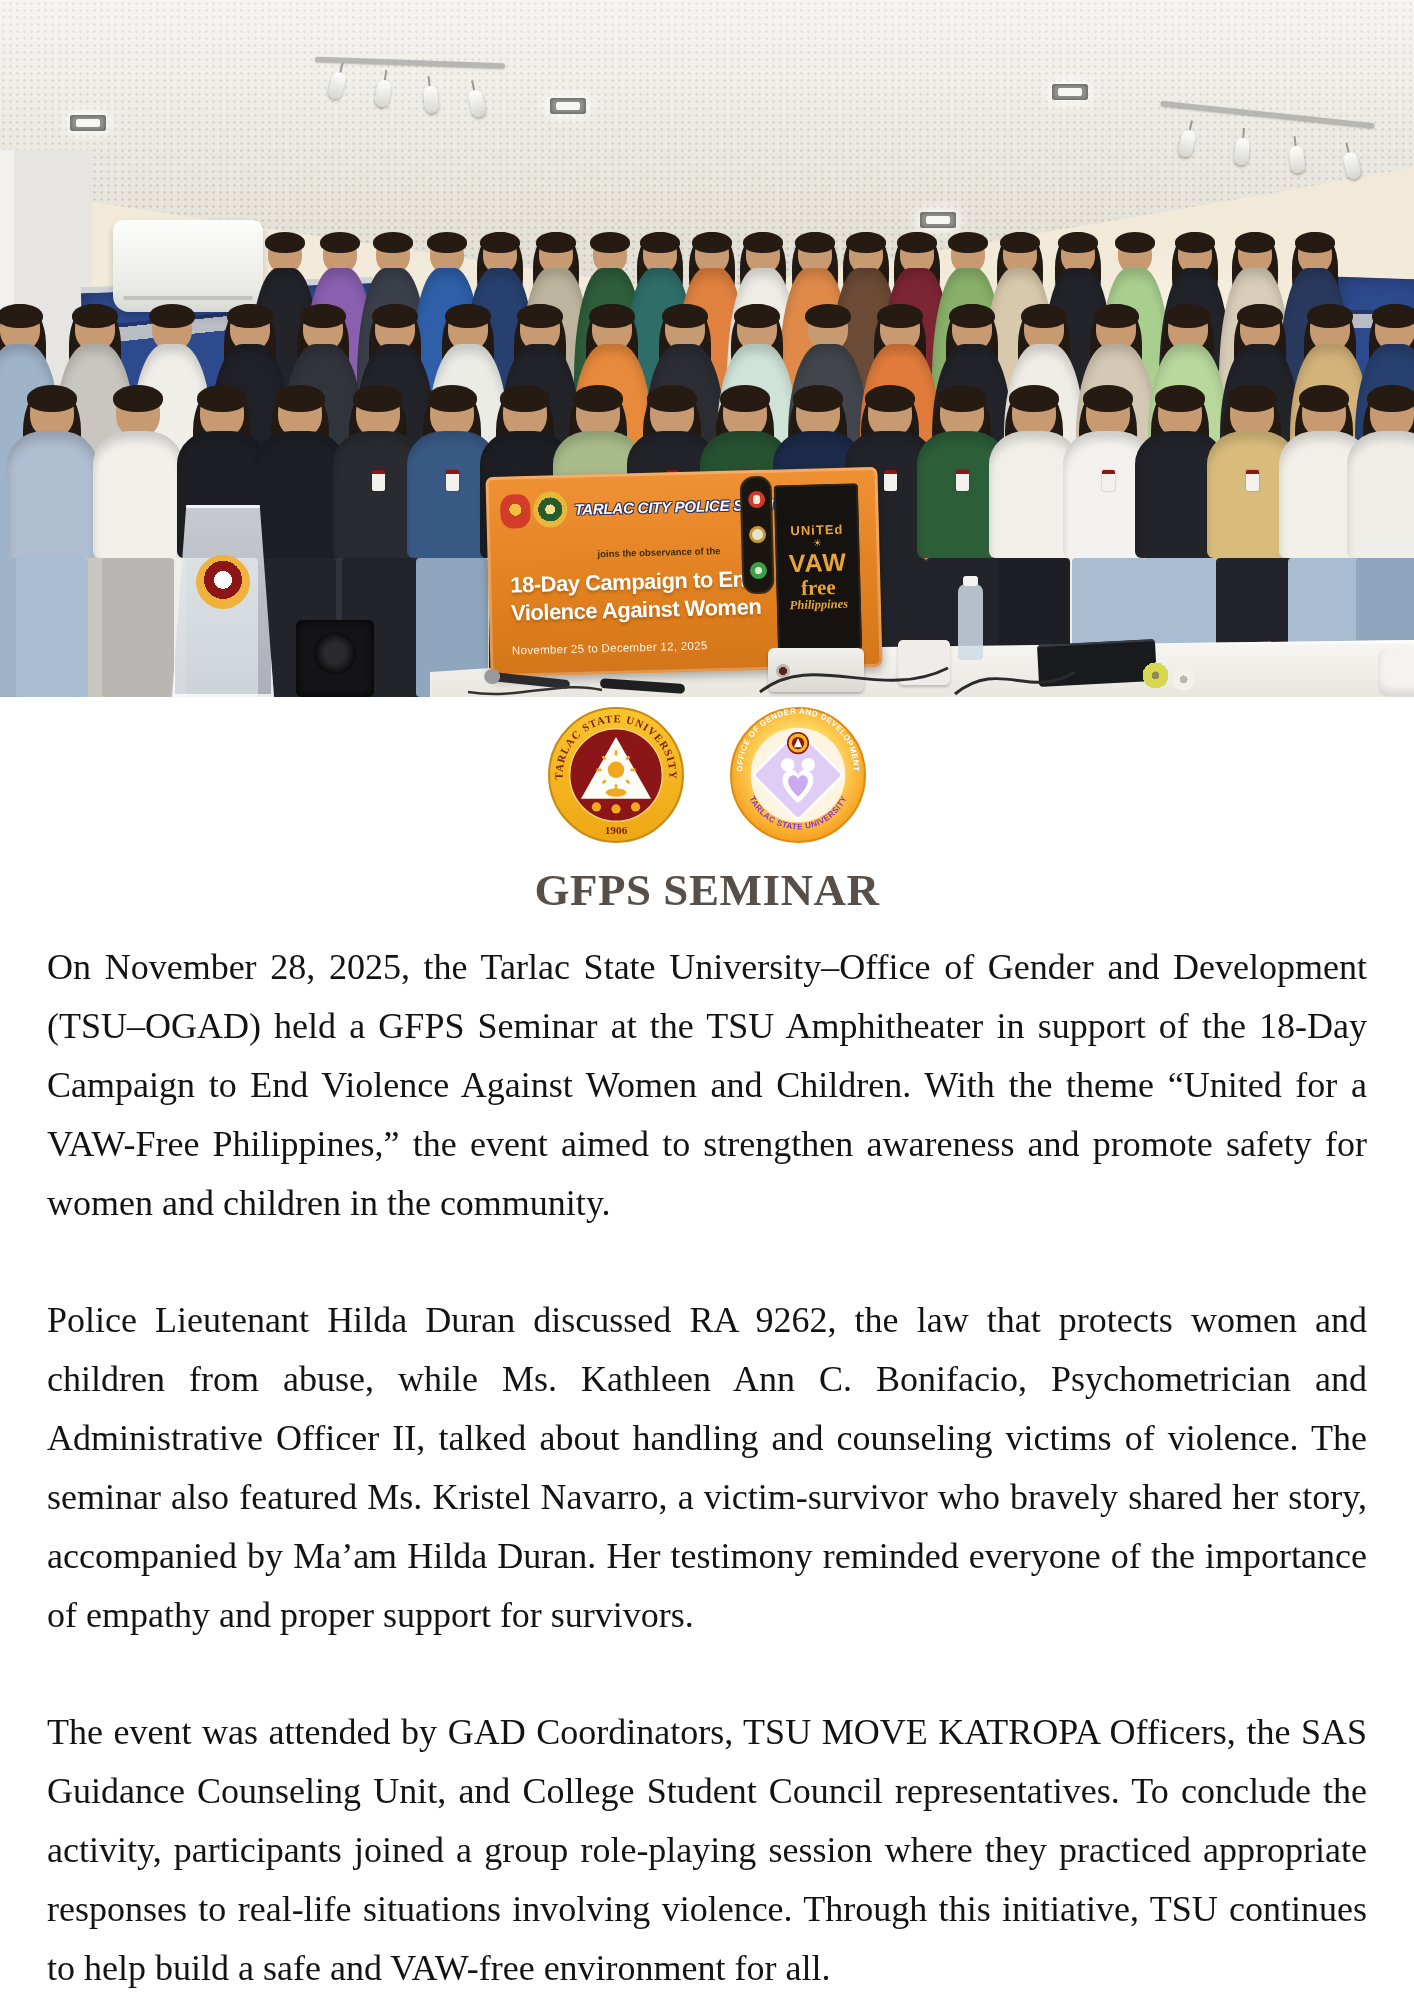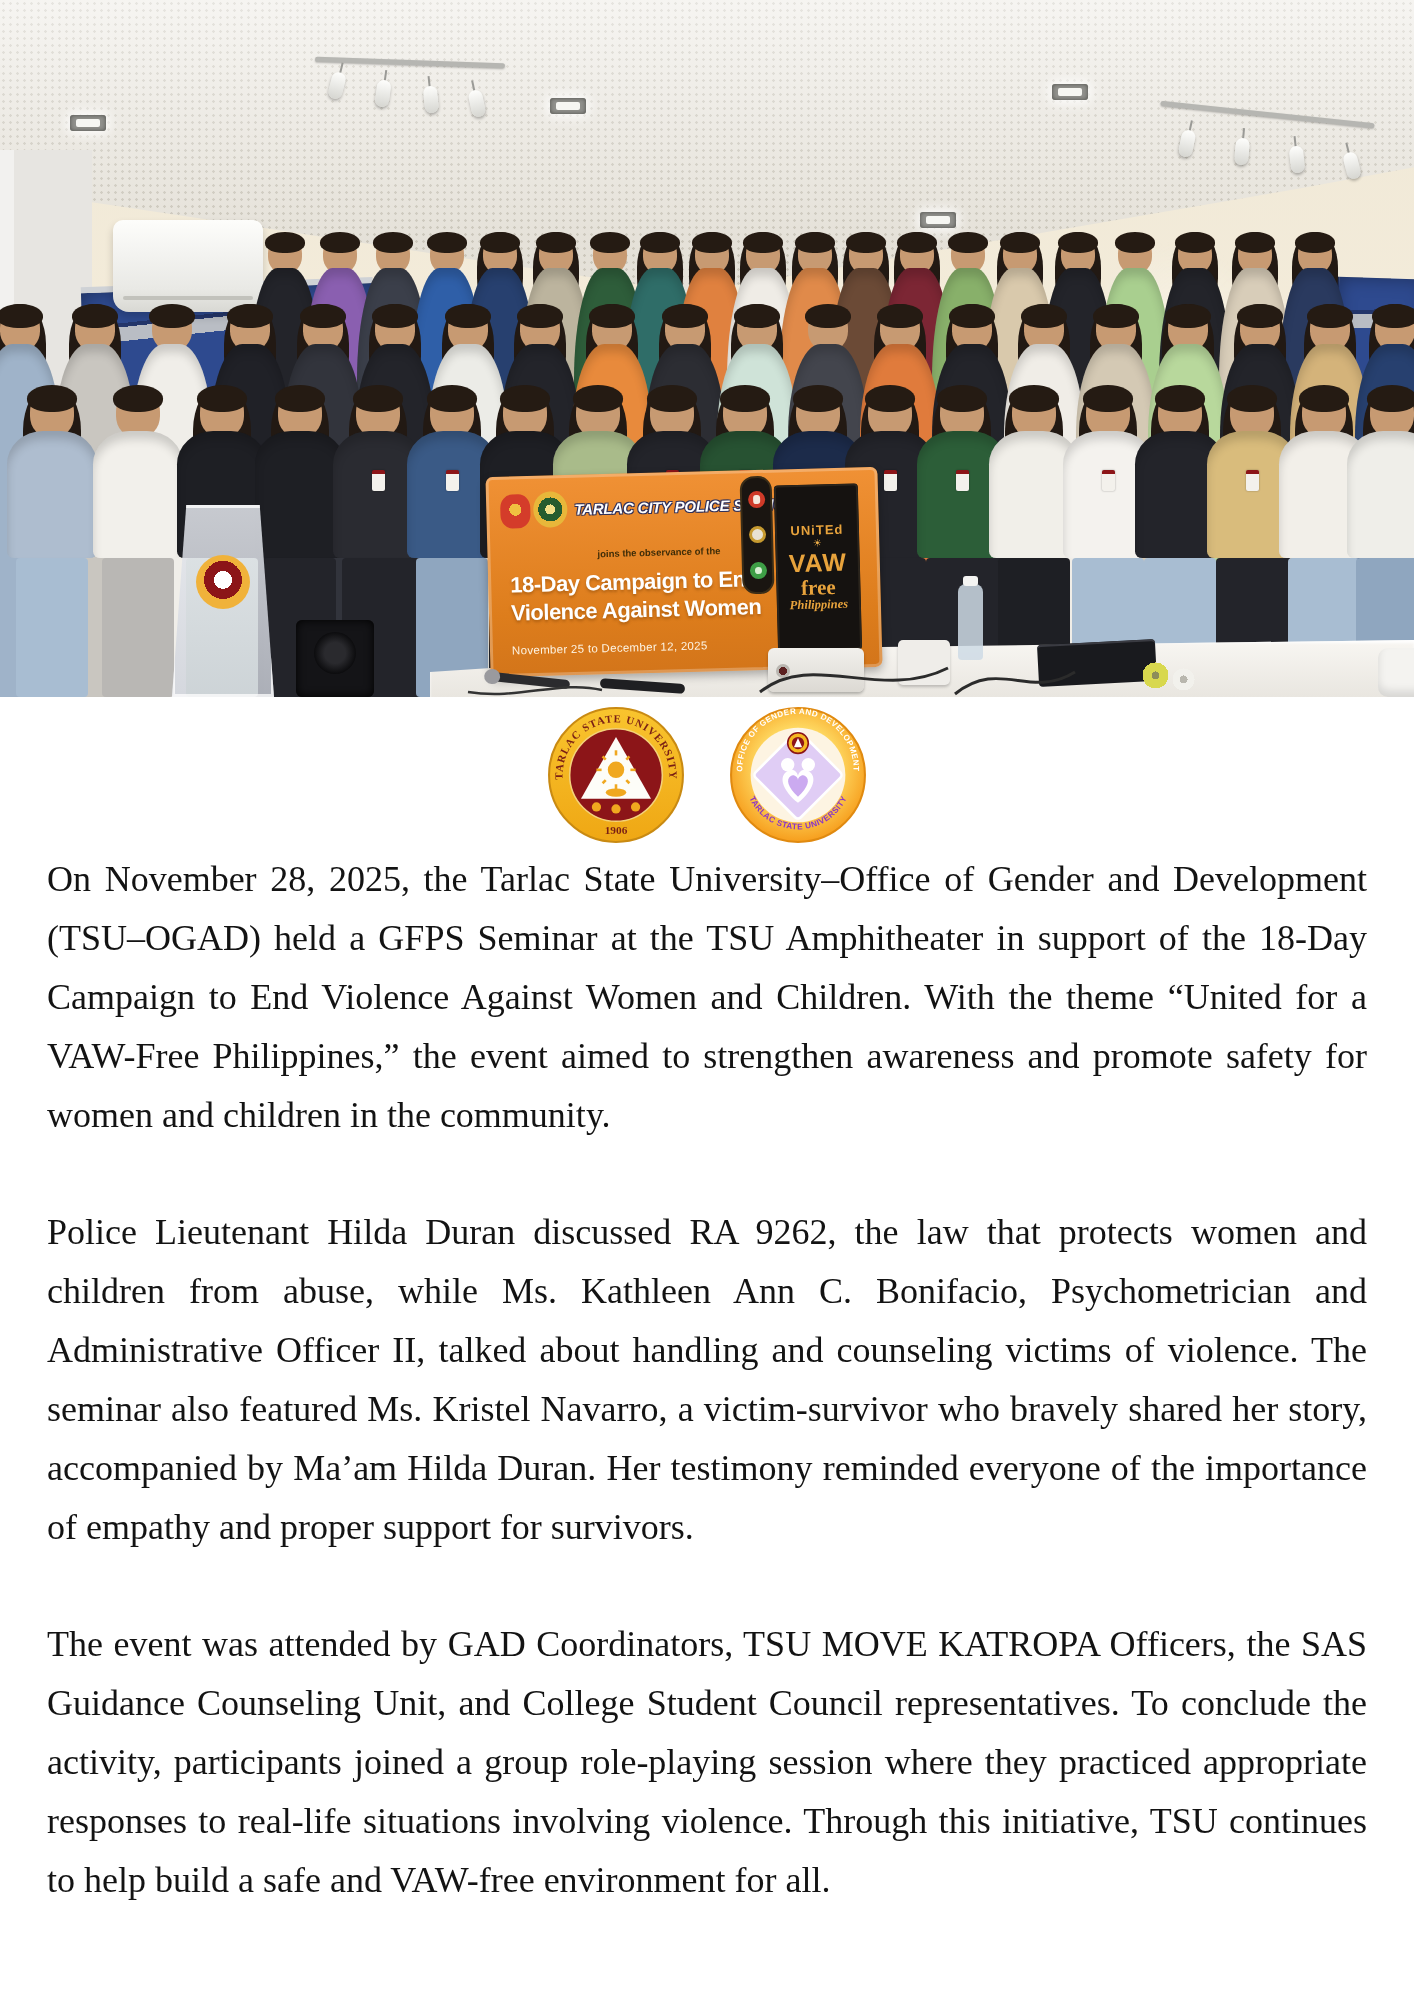--- a/index.html
+++ b/index.html
@@ -578,16 +578,17 @@
     <text font-family="Liberation Sans,sans-serif" font-size="7.8" font-weight="bold" fill="#ffffff" letter-spacing="0.5">
       <textPath href="#ogTop" startOffset="50%" text-anchor="middle">OFFICE OF GENDER AND DEVELOPMENT</textPath>
     </text>
     <text font-family="Liberation Sans,sans-serif" font-size="8" font-weight="bold" fill="#8a35c8" letter-spacing="0.4">
       <textPath href="#ogBot" startOffset="50%" text-anchor="middle">• TARLAC STATE UNIVERSITY •</textPath>
     </text>
   </svg>
 </div>
 
 <div class="article">
+  <h1>GFPS SEMINAR</h1>
   <p>On November 28, 2025, the Tarlac State University–Office of Gender and Development (TSU–OGAD) held a GFPS Seminar at the TSU Amphitheater in support of the 18-Day Campaign to End Violence Against Women and Children. With the theme “United for a VAW-Free Philippines,” the event aimed to strengthen awareness and promote safety for women and children in the community.</p>
   <p>Police Lieutenant Hilda Duran discussed RA 9262, the law that protects women and children from abuse, while Ms. Kathleen Ann C. Bonifacio, Psychometrician and Administrative Officer II, talked about handling and counseling victims of violence. The seminar also featured Ms. Kristel Navarro, a victim-survivor who bravely shared her story, accompanied by Ma’am Hilda Duran. Her testimony reminded everyone of the importance of empathy and proper support for survivors.</p>
   <p>The event was attended by GAD Coordinators, TSU MOVE KATROPA Officers, the SAS Guidance Counseling Unit, and College Student Council representatives. To conclude the activity, participants joined a group role-playing session where they practiced appropriate responses to real-life situations involving violence. Through this initiative, TSU continues to help build a safe and VAW-free environment for all.</p>
 </div>
 
 </body></html>

